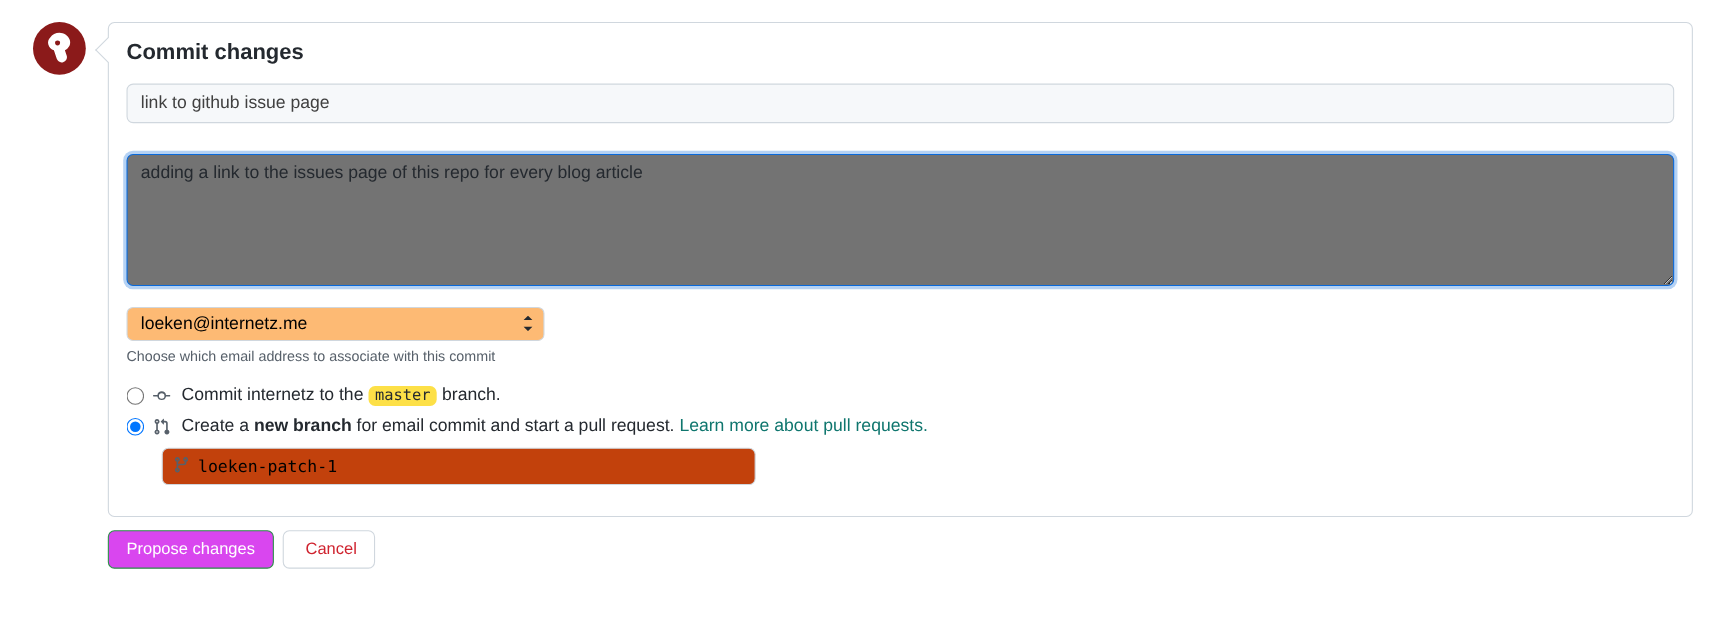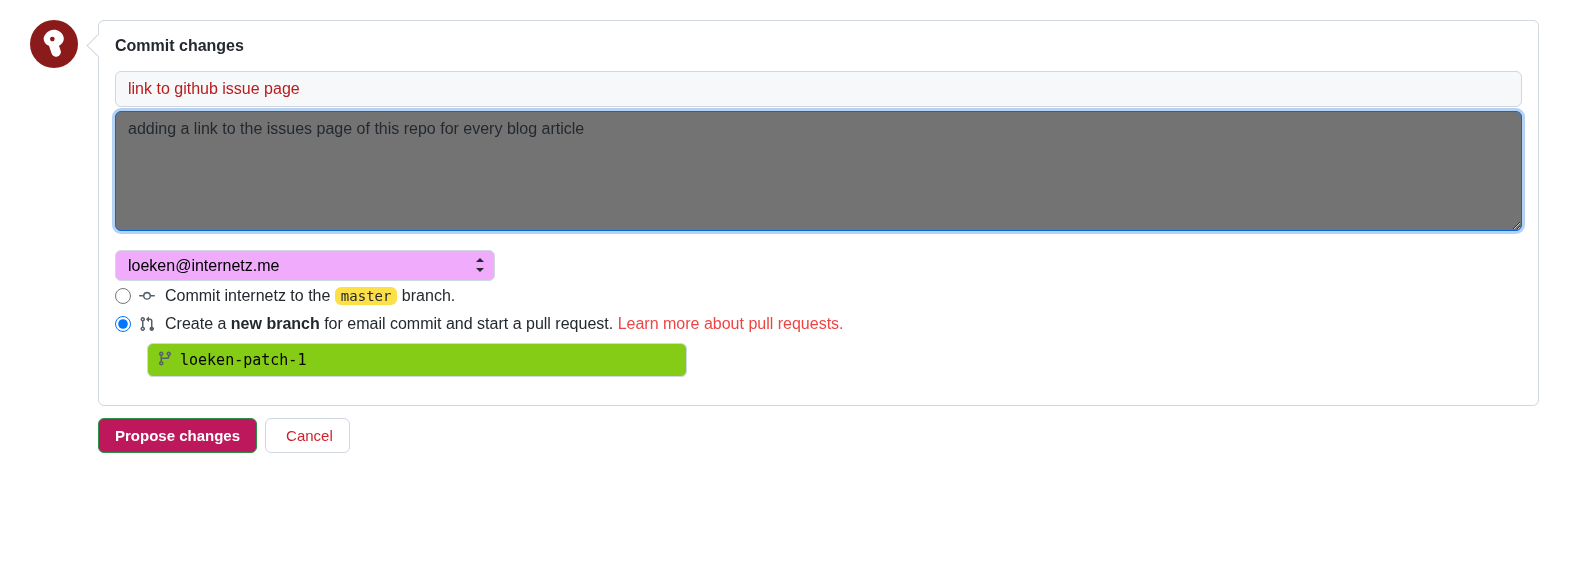--- a/index.html
+++ b/index.html
@@ -46,33 +46,33 @@
   left: -9px;
   top: 16px;
   width: 16px;
   height: 16px;
   background: #fff;
   border-left: 1px solid #d0d7de;
   border-bottom: 1px solid #d0d7de;
   transform: rotate(45deg);
 }
 h2 {
-  font-size: 16px;
+  font-size: 20px;
   font-weight: 600;
   margin-bottom: 16px;
 }
 .input-summary {
   width: 100%;
   padding: 8px 12px;
   font-size: 16px;
   border: 1px solid #d0d7de;
   border-radius: 6px;
   background: #f6f8fa;
-  color: #b91c1c;
-  margin-bottom: 4px;
+  color: #404040;
+  margin-bottom: 28px;
 }
 .textarea-desc {
   width: 100%;
   min-height: 120px;
   padding: 8px 12px;
   font-size: 16px;
   border: 1px solid #0969da;
   border-radius: 6px;
   background: #737373;
   color: #24292f;
@@ -86,21 +86,21 @@
 .select-wrap {
   position: relative;
   display: inline-block;
 }
 .email-select {
   appearance: none;
   padding: 6px 30px 6px 12px;
   font-size: 16px;
   border: 1px solid #d0d7de;
   border-radius: 6px;
-  background: #f0abfc;
+  background: #fdba74;
   width: 380px;
   cursor: pointer;
 }
 .select-caret {
   position: absolute;
   right: 10px;
   top: 50%;
   transform: translateY(-50%);
   pointer-events: none;
   font-size: 12px;
@@ -130,35 +130,35 @@
   width: 18px;
 }
 .branch-code {
   background: #fde047;
   border-radius: 6px;
   padding: 1px 6px;
   font-family: ui-monospace, SFMono-Regular, Menlo, monospace;
   font-size: 14px;
 }
 .learn-link {
-  color: #ef4444;
+  color: #0f766e;
   text-decoration: none;
 }
 .branch-input-wrap {
   margin-left: 32px;
   position: relative;
   display: inline-block;
 }
 .branch-input {
   padding: 7px 12px 7px 32px;
   font-size: 15px;
   font-family: ui-monospace, SFMono-Regular, Menlo, monospace;
   border: 1px solid #d0d7de;
   border-radius: 6px;
-  background: #84cc16;
+  background: #c2410c;
   width: 540px;
 }
 .branch-icon {
   position: absolute;
   left: 10px;
   top: 50%;
   transform: translateY(-50%);
   color: #57606a;
 }
 .actions {
@@ -167,24 +167,24 @@
   gap: 8px;
 }
 .btn {
   padding: 8px 16px;
   font-size: 15px;
   border-radius: 6px;
   cursor: pointer;
   border: 1px solid;
 }
 .btn-primary {
-  background: #be185d;
+  background: #d946ef;
   border-color: #2a9147;
   color: #fff;
-  font-weight: 700;
+  font-weight: 400;
 }
 .btn-cancel {
   background: #fff;
   border-color: #d0d7de;
   color: #cf222e;
   padding-left: 20px;
 }
 </style>
 </head>
 <body>
@@ -211,20 +211,21 @@
           <select class="email-select">
             <option>loeken@internetz.me</option>
           </select>
           <span class="select-caret">
             <svg width="10" height="14" viewBox="0 0 10 14">
                 <path d="M5 0L1 4h8L5 0zm0 14l4-4H1l4 4z" fill="#24292f"></path>
               </svg>
           </span>
         </div>
       </div>
+      <div class="hint">Choose which email address to associate with this commit</div>
 
       <div class="radio-group">
         <label class="radio-row">
           <input type="radio" name="commit-choice" style="">
           <span class="radio-icon">
             <svg width="16" height="16" viewBox="0 0 16 16">
                 <path fill="currentColor" d="M11.93 8.5a4.002 4.002 0 01-7.86 0H.75a.75.75 0 010-1.5h3.32a4.002 4.002 0 017.86 0h3.32a.75.75 0 010 1.5h-3.32zM8 10.5a2.5 2.5 0 100-5 2.5 2.5 0 000 5z"></path>
               </svg>
           </span>
           <span>

